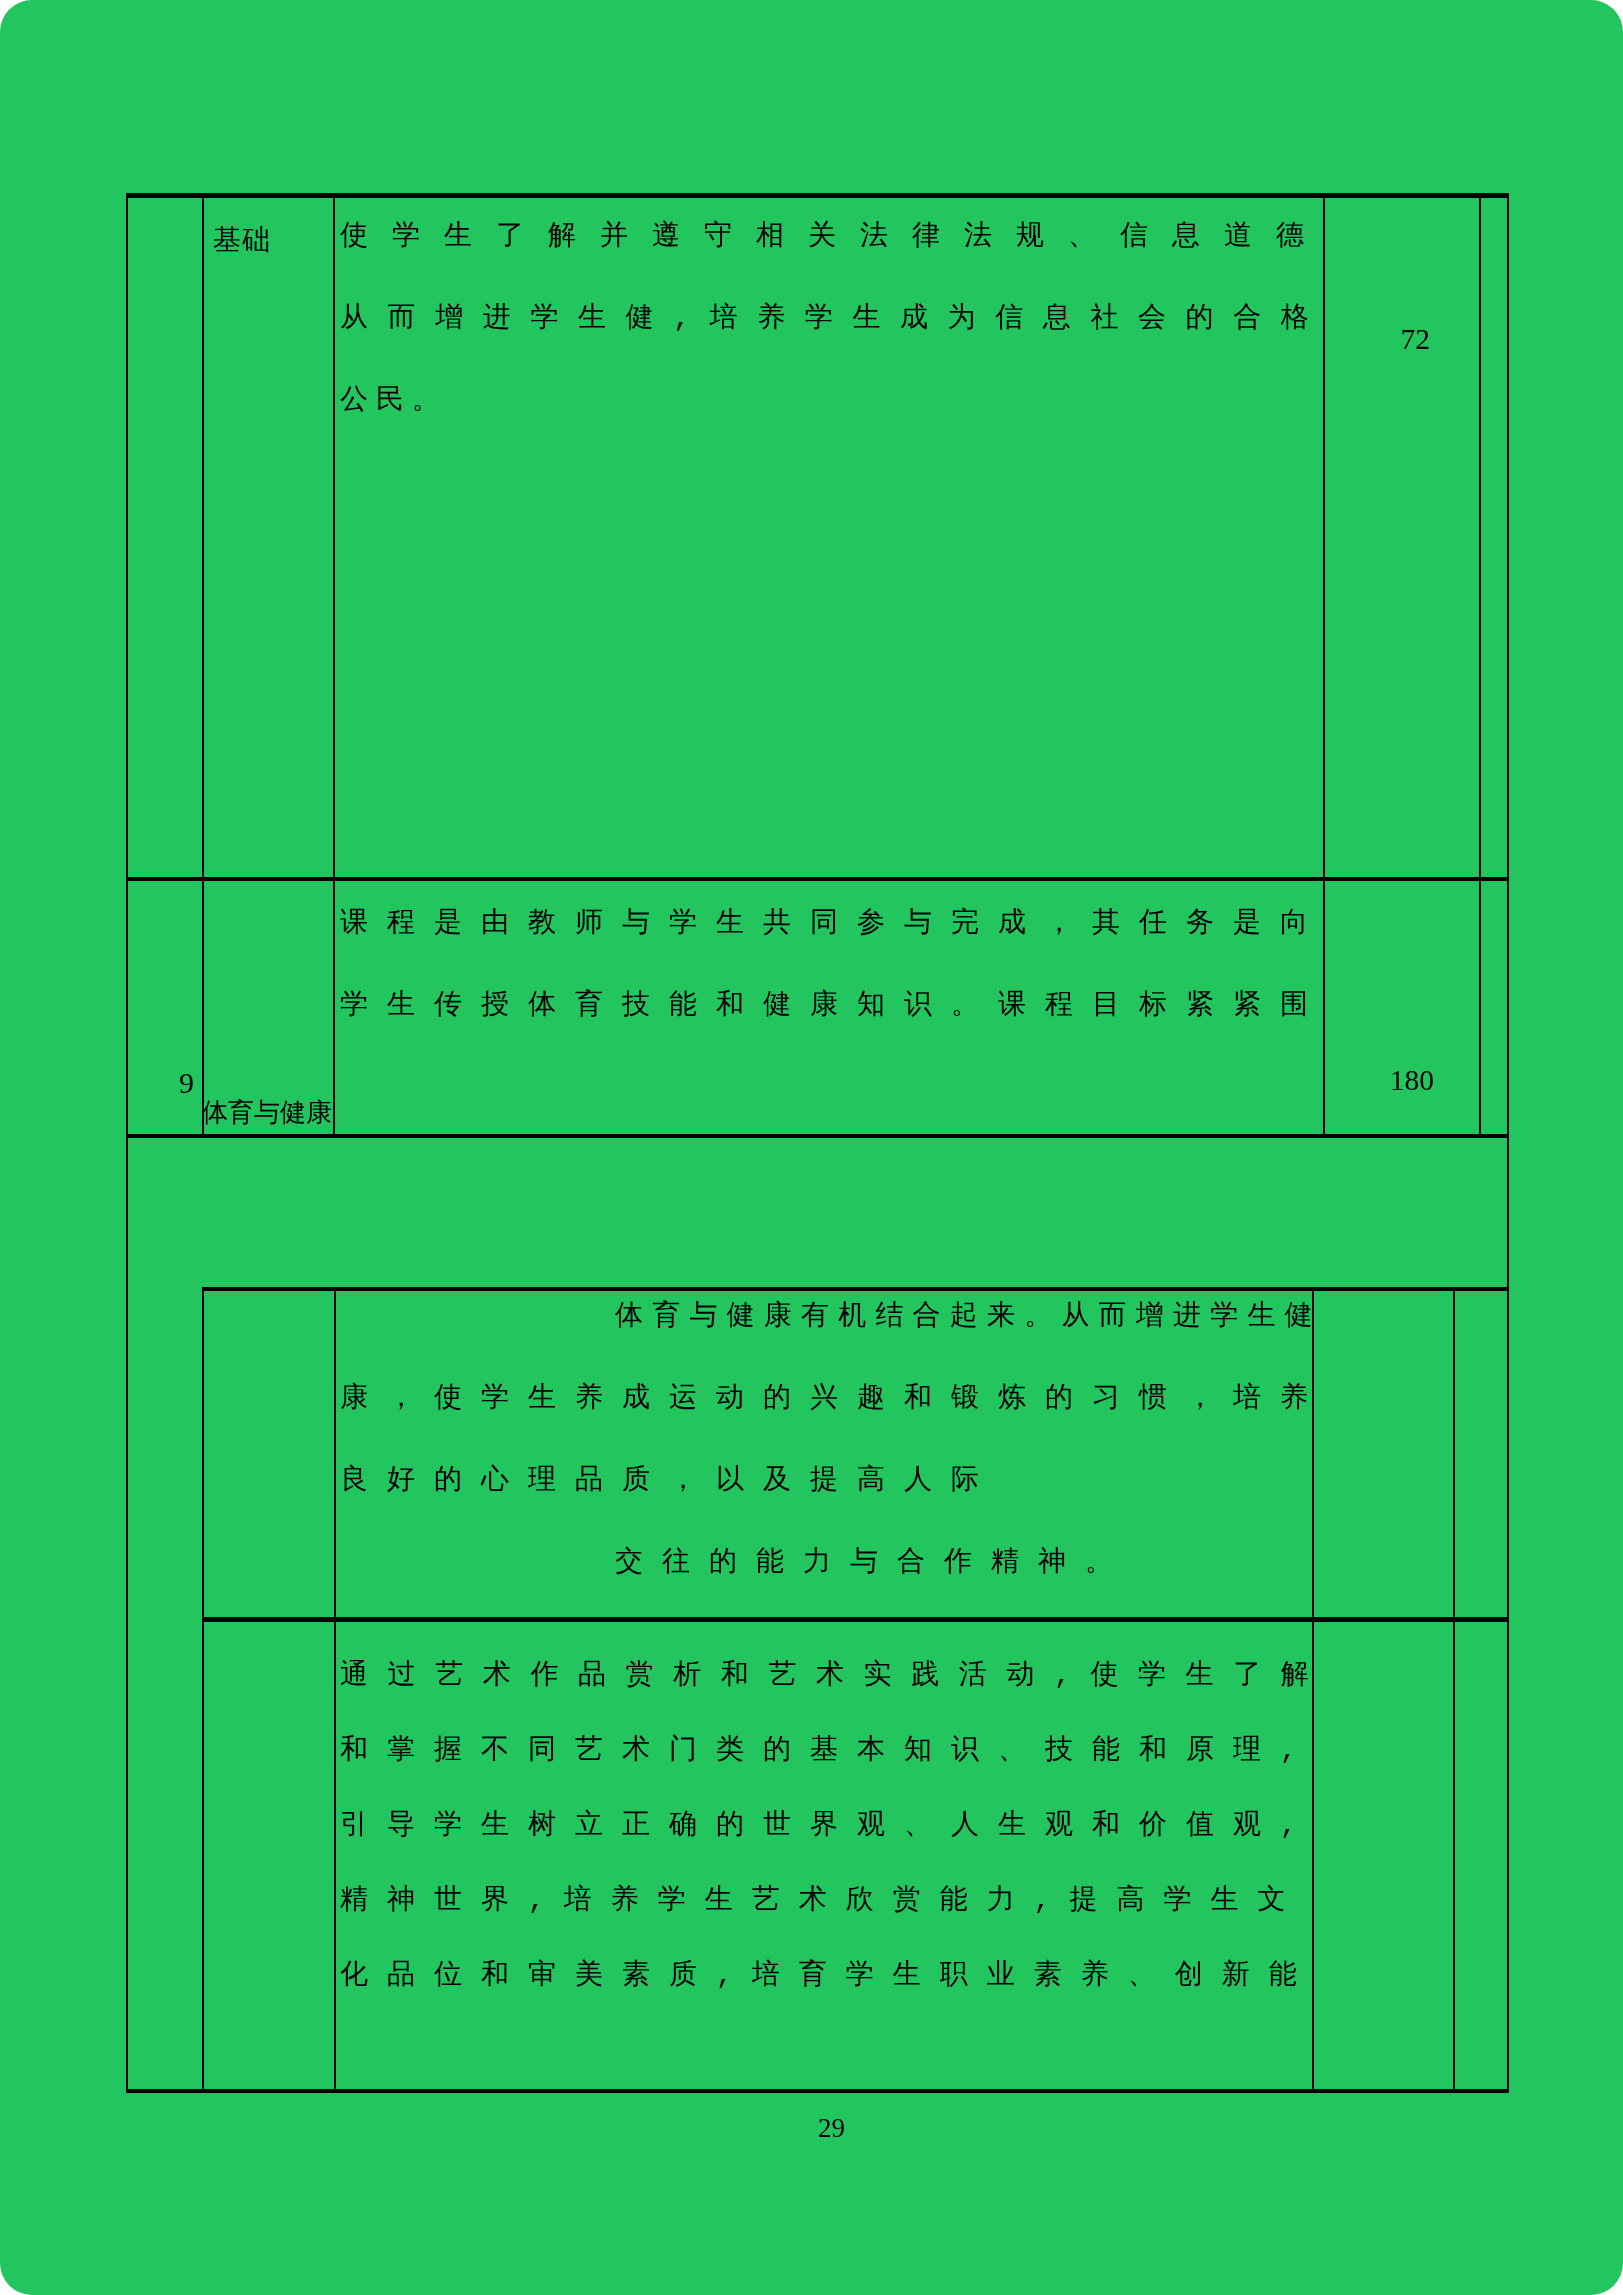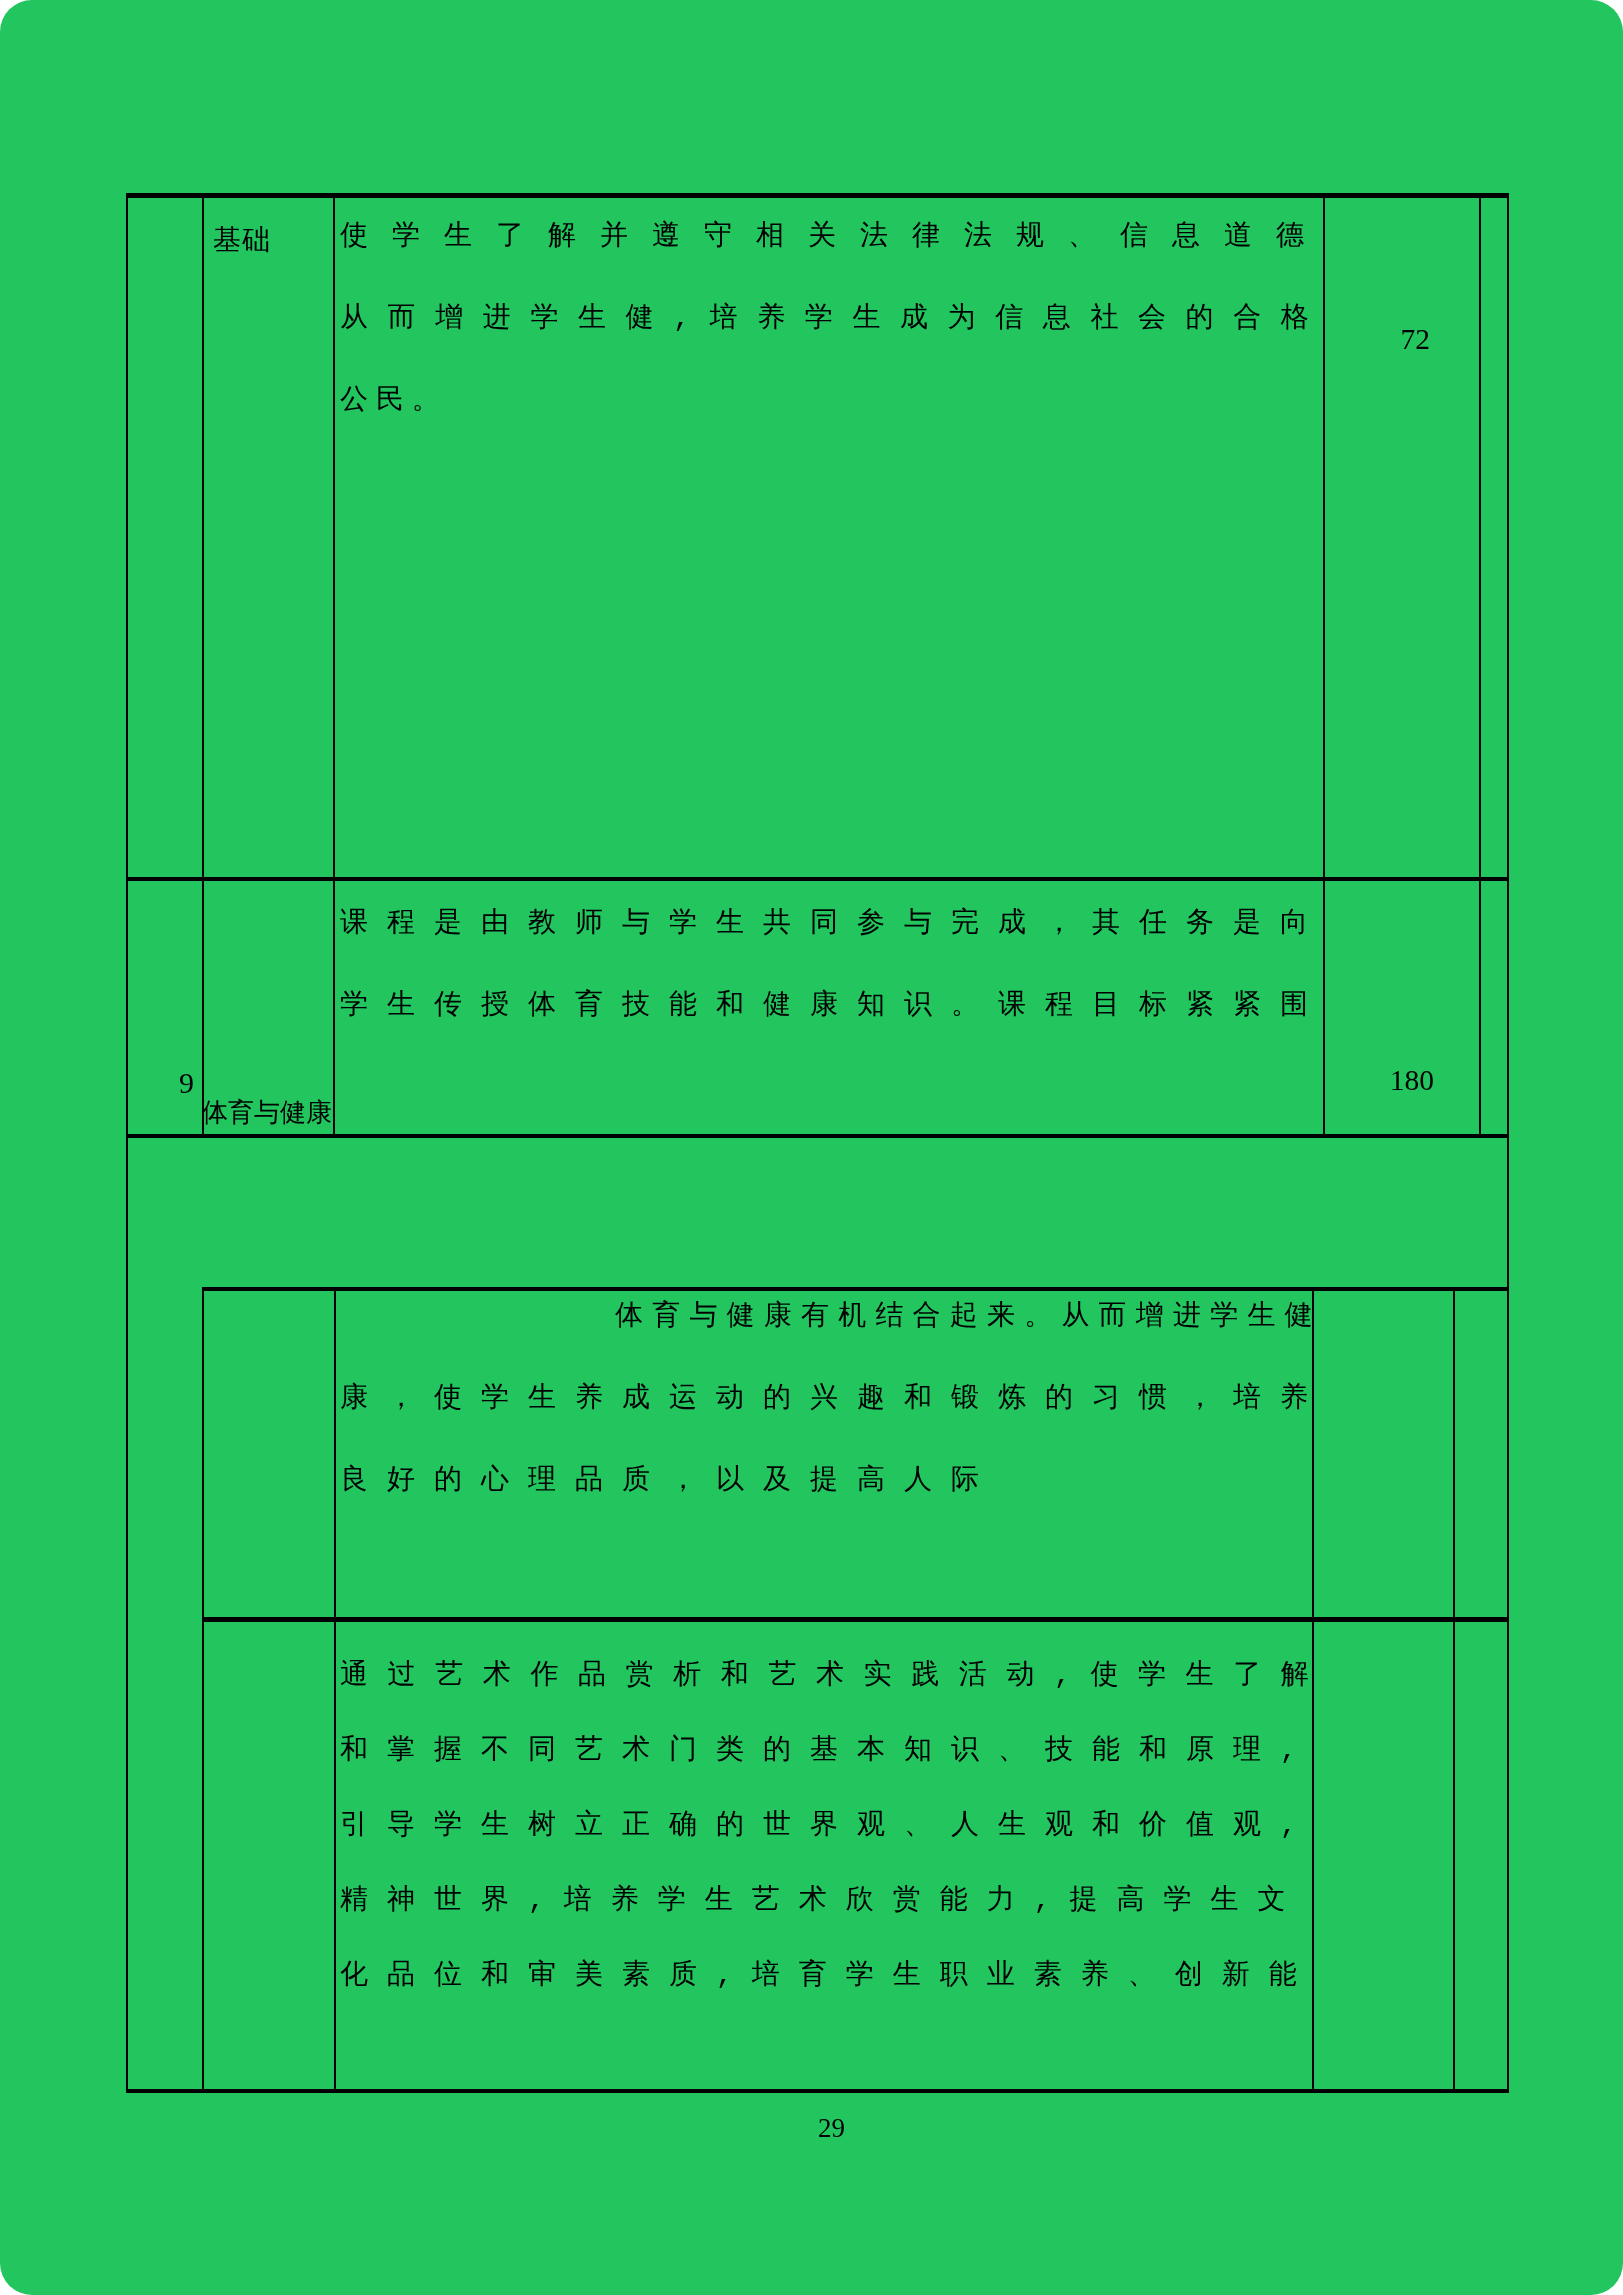--- a/index.html
+++ b/index.html
@@ -94,20 +94,21 @@
     <div class="ln ls29">课程是由教师与学生共同参与完成，其任务是向</div>
     <div class="ln ls29">学生传授体育技能和健康知识。课程目标紧紧围</div>
   </div>
 
   <div class="hours hr2">180</div>
 
   <div class="txt b1t">
     <div class="ln ls14 indent">体育与健康有机结合起来。从而增进学生健</div>
     <div class="ln ls29">康，使学生养成运动的兴趣和锻炼的习惯，培养</div>
     <div class="ln ls29">良好的心理品质，以及提高人际</div>
+    <div class="ln ls29 indent">交往的能力与合作精神。</div>
   </div>
 
   <div class="txt b2t">
     <div class="ln ls30">通过艺术作品赏析和艺术实践活动,使学生了解</div>
     <div class="ln ls29">和掌握不同艺术门类的基本知识、技能和原理,</div>
     <div class="ln ls29">引导学生树立正确的世界观、人生观和价值观,</div>
     <div class="ln ls29">精神世界,培养学生艺术欣赏能力,提高学生文</div>
     <div class="ln ls29">化品位和审美素质,培育学生职业素养、创新能</div>
   </div>
 

